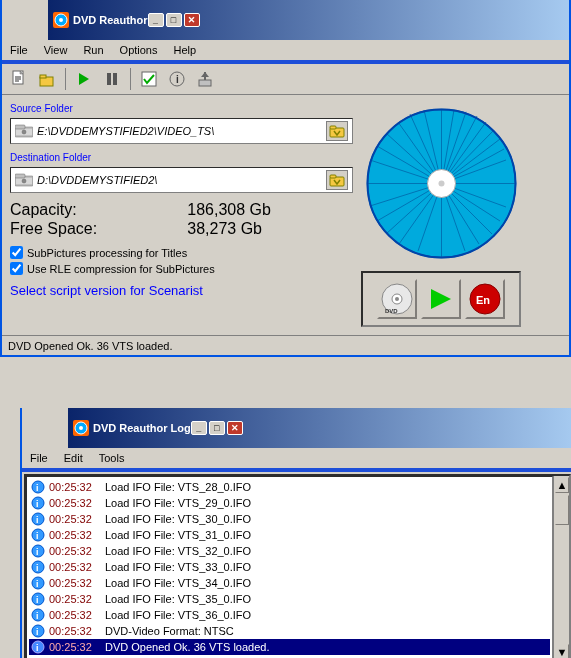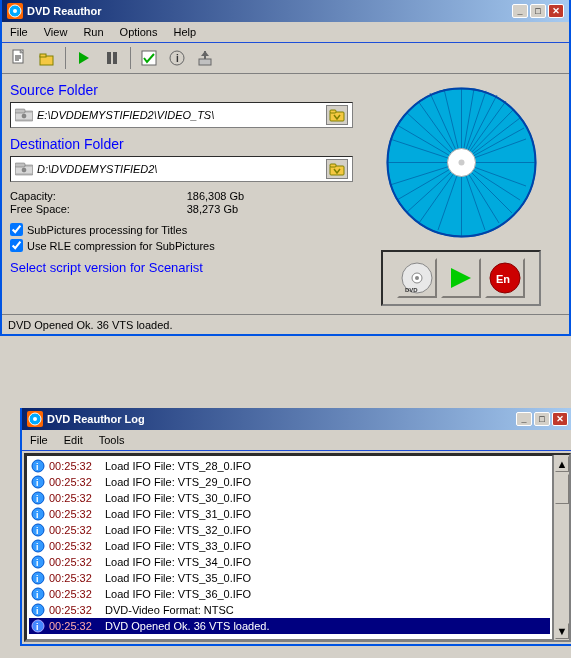--- a/index.html
+++ b/index.html
@@ -14,22 +14,23 @@
     }
 
     .title-bar {
       background: linear-gradient(to right, #0a246a, #a6caf0);
       color: white;
       font-weight: bold;
       font-size: 11px;
       padding: 3px 5px;
       display: flex;
       align-items: center;
-      justify-content: space-between;
-      height: 22px;
+      justify-content: flex-start;
+      height: 40px;
+      margin-left: 46px;
     }
 
     .title-bar-left {
       display: flex;
       align-items: center;
       gap: 4px;
     }
 
     .title-bar-icon {
       width: 16px;
@@ -71,21 +72,21 @@
       top: 0;
       left: 0;
     }
 
     
     .menu-bar {
       background: #d4d0c8;
       padding: 2px 0;
       display: flex;
       gap: 0;
-      border-bottom: 1px solid #1d4ed8;
+      border-bottom: 4px solid #1d4ed8;
     }
 
     .menu-item {
       padding: 2px 8px;
       cursor: pointer;
       font-size: 11px;
     }
 
     
     .toolbar {
@@ -125,27 +126,26 @@
     }
 
     .left-panel {
       flex: 1;
     }
 
     .right-panel {
       width: 200px;
       display: flex;
       flex-direction: column;
-      align-items: center;
       gap: 8px;
     }
 
     .section-label {
       color: #0000ff;
-      font-size: 14px;
+      font-size: 10px;
       margin-bottom: 4px;
     }
 
     .folder-row {
       display: flex;
       align-items: center;
       gap: 4px;
       background: white;
       border: 1px inset #808080;
       padding: 2px 4px;
@@ -166,21 +166,21 @@
       cursor: pointer;
       display: flex;
       align-items: center;
       justify-content: center;
     }
 
     .capacity-grid {
       display: grid;
       grid-template-columns: auto auto;
       gap: 1px 8px;
-      font-size: 11px;
+      font-size: 16px;
       margin-bottom: 8px;
     }
 
     .checkbox-row {
       display: flex;
       align-items: flex-end;
       gap: 4px;
       margin-bottom: 3px;
       font-size: 11px;
     }

